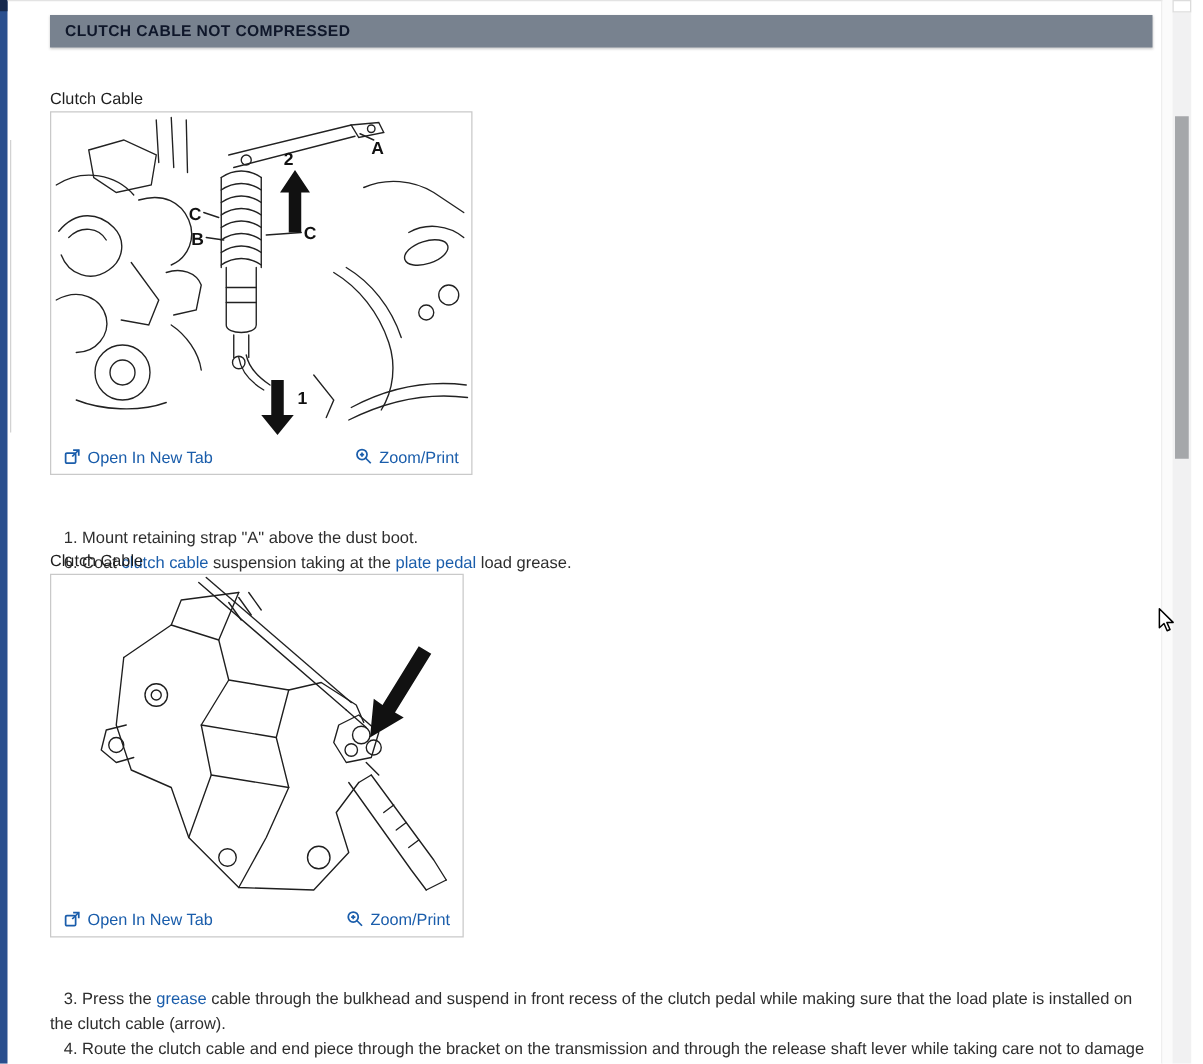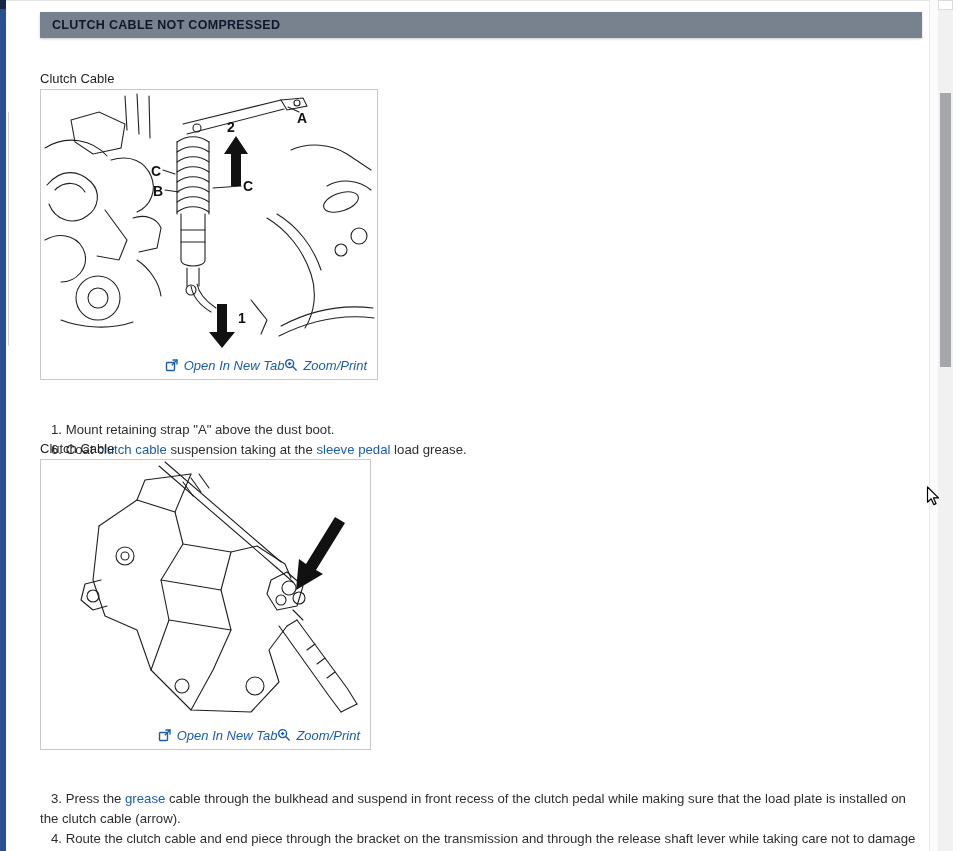--- a/index.html
+++ b/index.html
@@ -27,21 +27,21 @@
   #cap1 { top: 71px; }
   #cap2 { top: 441px; }
 
   .figure { position: absolute; left: 40px; border: 1px solid #c9c9c9; background: #fff; }
   #fig1 { top: 89px;  width: 338px; height: 291px; }
   #fig2 { top: 459px; width: 331px; height: 291px; }
   .fig-image { position: absolute; left: 0; right: 0; top: 0; bottom: 28px; cursor: pointer; }
   .fig-image svg { display: block; width: 100%; height: 100%; }
   .fig-links {
     position: absolute; left: 0; right: 0; bottom: 0; height: 28px;
-    display: flex; align-items: center; justify-content: flex-end; padding: 0 10px; font-style: italic;
+    display: flex; align-items: center; justify-content: space-between; padding: 0 10px;
   }
   .fig-link {
     display: flex; align-items: center; gap: 5px;
     color: #1a5dab; font-size: 13px; cursor: pointer; text-decoration: none;
   }
   .fig-link svg { display: block; }
 
   .step { position: absolute; left: 40px; font-size: 13.2px; line-height: 20px; white-space: pre-wrap; }
   #step1 { top: 400px; }
   #step2 { top: 420px; }
@@ -161,21 +161,21 @@
       <span>Zoom/Print</span>
     </a>
   </div>
 </div>
 
 <div class="step" id="step1">
   <span> 1. Mount retaining strap "A" above the dust boot.</span>
 </div>
 
 <div class="step" id="step2">
-  <span> 6. Coat </span><span class="inline-link">clutch cable</span><span> suspension taking at the </span><span class="inline-link">sleeve pedal</span><span> load grease.</span>
+  <span> 6. Coat </span><span class="inline-link">clutch cable</span><span> suspension taking at the </span><span class="inline-link">plate pedal</span><span> load grease.</span>
 </div>
 
 <div class="caption" id="cap2">Clutch Cable</div>
 
 <div class="figure" id="fig2">
   <div class="fig-image">
     <svg viewBox="0 0 329 261" preserveAspectRatio="xMidYMid meet">
       <g stroke="#1f1f1f" stroke-width="1.1" fill="none" stroke-linejoin="round" stroke-linecap="round">
         <path d="M118,6 L236,108"></path>
         <path d="M124,2 L240,102"></path>

